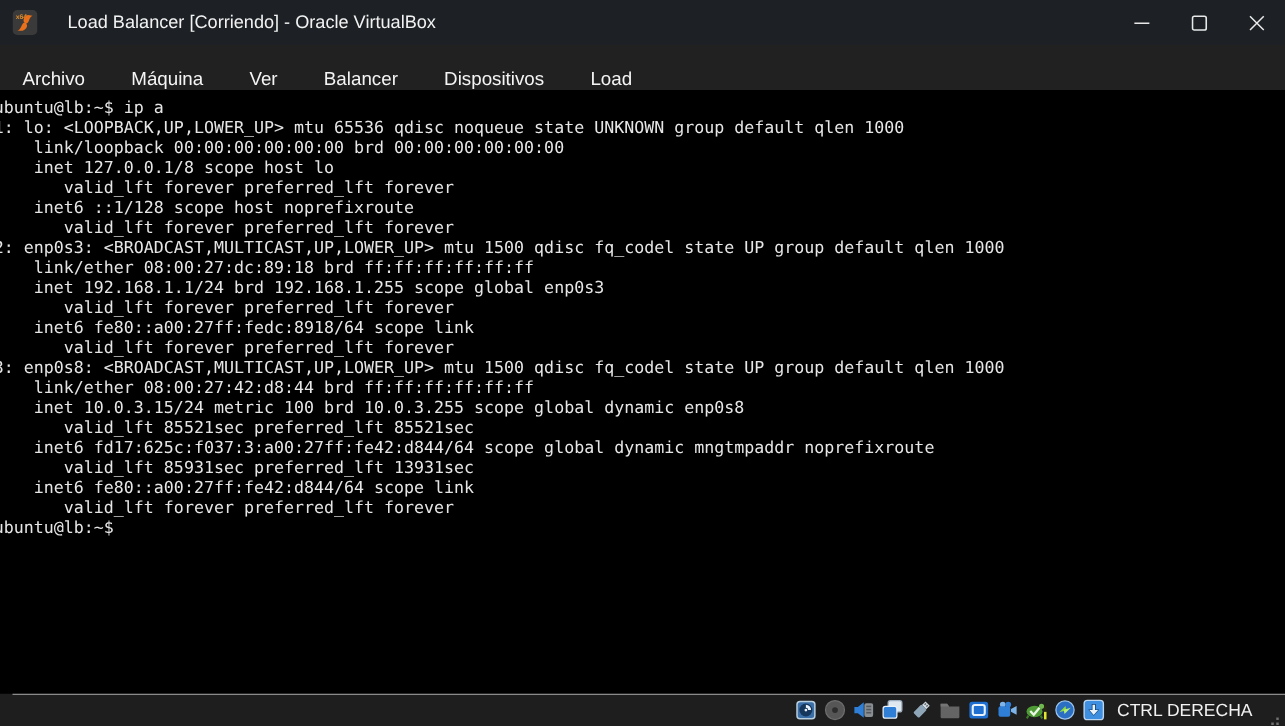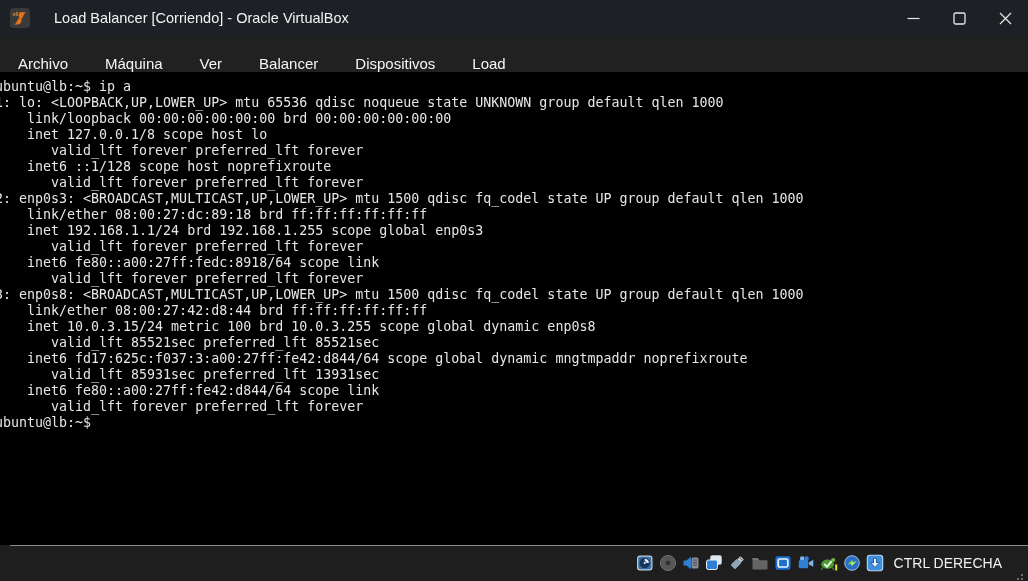--- a/index.html
+++ b/index.html
@@ -33,21 +33,21 @@
   }
   .terminal pre{
     margin:0 0 0 -5px;padding:7px 0 0 0;
     font-family:"DejaVu Sans Mono",monospace;
     font-size:13.3px;line-height:16px;
     color:var(--terminal-fg,#e6e6e6);
     white-space:pre;
   }
   
   .statusbar{
-    position:absolute;left:0;bottom:0;width:1028px;height:36px;
+    position:absolute;left:0;bottom:0;width:1028px;height:26px;
     background:var(--statusbar-bg,#1e1e1e);
     display:flex;align-items:center;justify-content:flex-end;
     padding-right:4px;
   }
   .statusbar::before{
     content:"";position:absolute;top:0;left:10px;right:0;height:1px;
     background:var(--statusbar-border,#8a8a8a);
   }
   .status-icons{display:flex;align-items:center;gap:4px;}
   .status-icon{width:19px;height:19px;display:flex;align-items:center;justify-content:center;}

